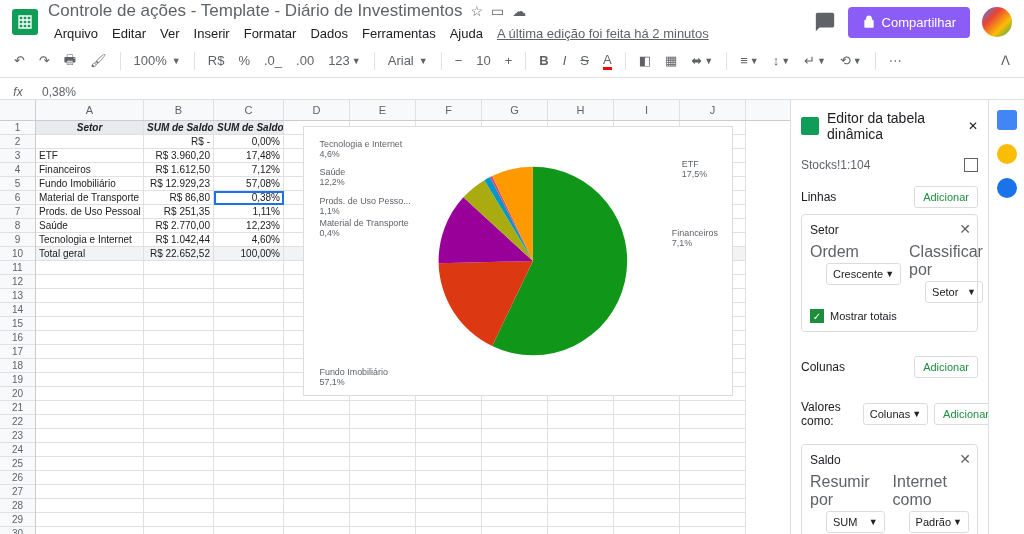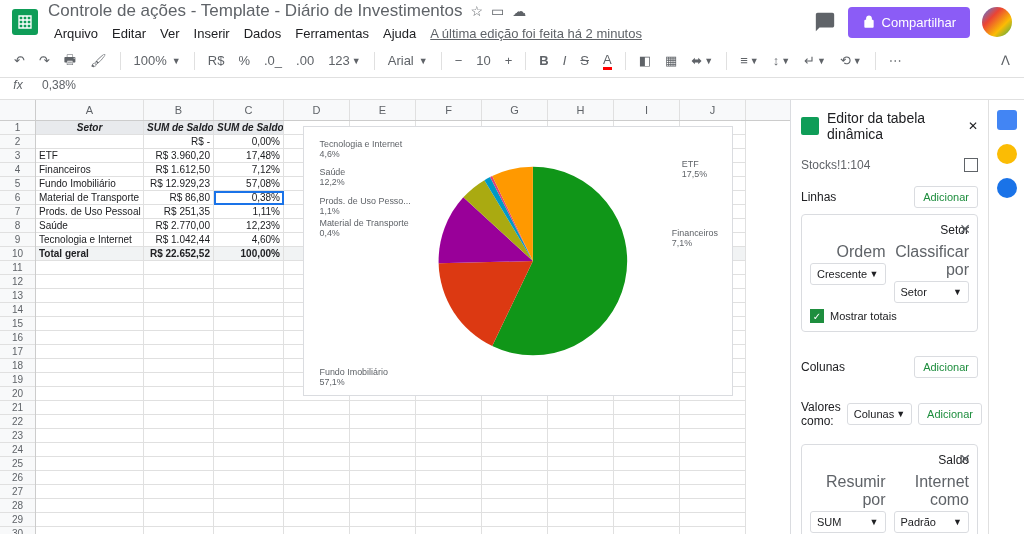--- a/index.html
+++ b/index.html
@@ -15,61 +15,61 @@
 .last-edit { color: #5f6368; text-decoration: underline; cursor: pointer; }
 .header-right { display: flex; align-items: center; gap: 12px; }
 .comment-icon { width: 22px; height: 22px; color: #5f6368; cursor: pointer; }
 .share-btn { background: #8b5cf6; color: #fff; padding: 8px 14px; border-radius: 4px; font-size: 13px; display: flex; align-items: center; gap: 6px; cursor: pointer; }
 .avatar { width: 30px; height: 30px; border-radius: 50%; background: linear-gradient(135deg,#4285f4,#ea4335,#fbbc04,#34a853); cursor: pointer; }
 .toolbar { display: flex; align-items: center; padding: 3px 10px; border-bottom: 1px solid #e0e0e0; height: 34px; gap: 6px; color: #5f6368; }
 .toolbar .tb { padding: 3px 4px; cursor: pointer; font-size: 13px; display: flex; align-items: center; }
 .toolbar .sep { width: 1px; height: 18px; background: #e0e0e0; margin: 0 3px; }
 .zoom, .font-name, .font-size { display: flex; align-items: center; gap: 3px; }
 .dd { font-size: 9px; margin-left: 2px; }
-.fx-row { display: flex; align-items: flex-start; border-bottom: 1px solid #e0e0e0; height: 22px; font-size: 12px; color: #5f6368; }
+.fx-row { display: flex; align-items: flex-end; border-bottom: 1px solid #e0e0e0; height: 22px; font-size: 12px; color: #5f6368; }
 .fx-label { width: 36px; text-align: center; font-style: italic; }
 .fx-val { padding-left: 6px; }
 .main { display: flex; height: calc(534px - 44px - 34px - 22px); }
 .sheet-area { flex: 1; position: relative; overflow: hidden; }
 .col-headers { display: flex; background: #f8f9fa; border-bottom: 1px solid #ccc; }
 .corner { width: 36px; height: 20px; border-right: 1px solid #ccc; background: #f8f9fa; }
 .col-h { height: 20px; border-right: 1px solid #e0e0e0; text-align: center; font-size: 11px; color: #5f6368; line-height: 20px; }
 .rows { display: flex; }
 .row-headers { width: 36px; background: #f8f9fa; border-right: 1px solid #ccc; }
 .row-h { height: 14px; border-bottom: 1px solid #e0e0e0; font-size: 10px; color: #5f6368; text-align: center; line-height: 14px; }
 .cells { position: relative; }
 .cell-row { display: flex; }
 .cell { height: 14px; border-right: 1px solid #e0e0e0; border-bottom: 1px solid #e0e0e0; font-size: 10px; padding: 0 3px; line-height: 14px; overflow: hidden; white-space: nowrap; }
 .hdr-cell { background: #e8eaed; font-weight: bold; font-style: italic; text-align: center; }
 .num { text-align: right; }
-.total-row .cell { background: #f1f3f4; font-weight: bold; }
+.total-row .cell { background: #f1f3f4; font-weight: normal; }
 .selected-cell { border: 2px solid #1a73e8; position: absolute; pointer-events: none; }
 .chart-box { position: absolute; left: 303px; top: 26px; width: 430px; height: 270px; background: #fff; border: 1px solid #dadce0; }
 .pie-svg { width: 100%; height: 100%; }
 .side-strip { width: 36px; background: #fff; border-left: 1px solid #e0e0e0; display: flex; flex-direction: column; align-items: center; padding-top: 10px; gap: 14px; }
 .side-strip div { width: 20px; height: 20px; cursor: pointer; }
 .pivot-panel { width: 198px; border-left: 1px solid #dadce0; display: flex; flex-direction: column; font-size: 12px; overflow-y: auto; }
 .pivot-head { display: flex; align-items: center; padding: 10px; gap: 8px; }
 .pivot-head .pt-icon { width: 18px; height: 18px; background: #0f9d58; border-radius: 2px; }
 .pivot-head .pt-title { font-size: 14px; flex: 1; }
 .pivot-head .close { cursor: pointer; }
 .range-row { display: flex; align-items: center; padding: 6px 10px; justify-content: space-between; color: #5f6368; }
 .grid-ic { width: 14px; height: 14px; border: 1px solid #5f6368; }
 .suggest { padding: 8px 10px; font-weight: 500; display: flex; justify-content: space-between; border-top: 1px solid #e0e0e0; }
-.section { padding: 8px 10px; text-align: right; }
+.section { padding: 8px 10px; }
 .section-top { display: flex; justify-content: space-between; align-items: center; margin-bottom: 6px; }
 .section-label { font-weight: 500; }
 .add-btn { color: #1e8e3e; font-size: 11px; border: 1px solid #dadce0; border-radius: 3px; padding: 4px 8px; cursor: pointer; }
 .card { border: 1px solid #dadce0; border-radius: 4px; padding: 8px; margin-bottom: 8px; position: relative; }
 .card-title { font-weight: 500; margin-bottom: 6px; }
 .card-x { position: absolute; top: 6px; right: 6px; cursor: pointer; color: #5f6368; font-size: 14px; }
 .card-row { display: flex; gap: 8px; margin-bottom: 6px; }
 .card-col { flex: 1; }
 .card-lbl { font-size: 16px; color: #5f6368; margin-bottom: 2px; }
-.card-sel { border: 1px solid #dadce0; border-radius: 3px; padding: 4px 6px; font-size: 11px; display: flex; justify-content: space-between; align-items: center; cursor: pointer; }
+.card-sel { border: 1px solid #dadce0; border-radius: 3px; padding: 4px 6px; font-size: 11px; display: flex; justify-content: space-between; align-items: center; cursor: pointer; margin-left: 16px; }
 .chk-row { display: flex; align-items: center; gap: 6px; font-size: 11px; }
 .chk { width: 14px; height: 14px; background: #1e8e3e; display: flex; align-items: center; justify-content: center; color: #fff; font-size: 10px; }
 .valores-row { display: flex; align-items: center; gap: 6px; padding: 8px 10px; font-size: 12px; }
 .col-A { width: 108px; } .col-B { width: 70px; } .col-C { width: 70px; }
 .col-D, .col-E, .col-F, .col-G, .col-H, .col-I, .col-J { width: 66px; }
 </style>
 </head>
 <body>
 
 <div class="header">
@@ -83,20 +83,21 @@
       <span>Controle de ações - Template - Diário de Investimentos</span>
       <span class="star">☆</span>
       <span class="folder">▭</span>
       <span class="cloud">☁</span>
     </div>
     <div class="menus">
       <span>Arquivo</span>
       <span>Editar</span>
       <span>Ver</span>
       <span>Inserir</span>
+      <span>Formatar</span>
       <span>Dados</span>
       <span>Ferramentas</span>
       <span>Ajuda</span>
       <span class="last-edit">A última edição foi feita há 2 minutos</span>
     </div>
   </div>
   <div class="header-right">
     <div class="comment-icon">
       <svg viewBox="0 0 24 24" fill="#5f6368">
           <path d="M20 2H4c-1.1 0-2 .9-2 2v18l4-4h14c1.1 0 2-.9 2-2V4c0-1.1-.9-2-2-2z"></path>

